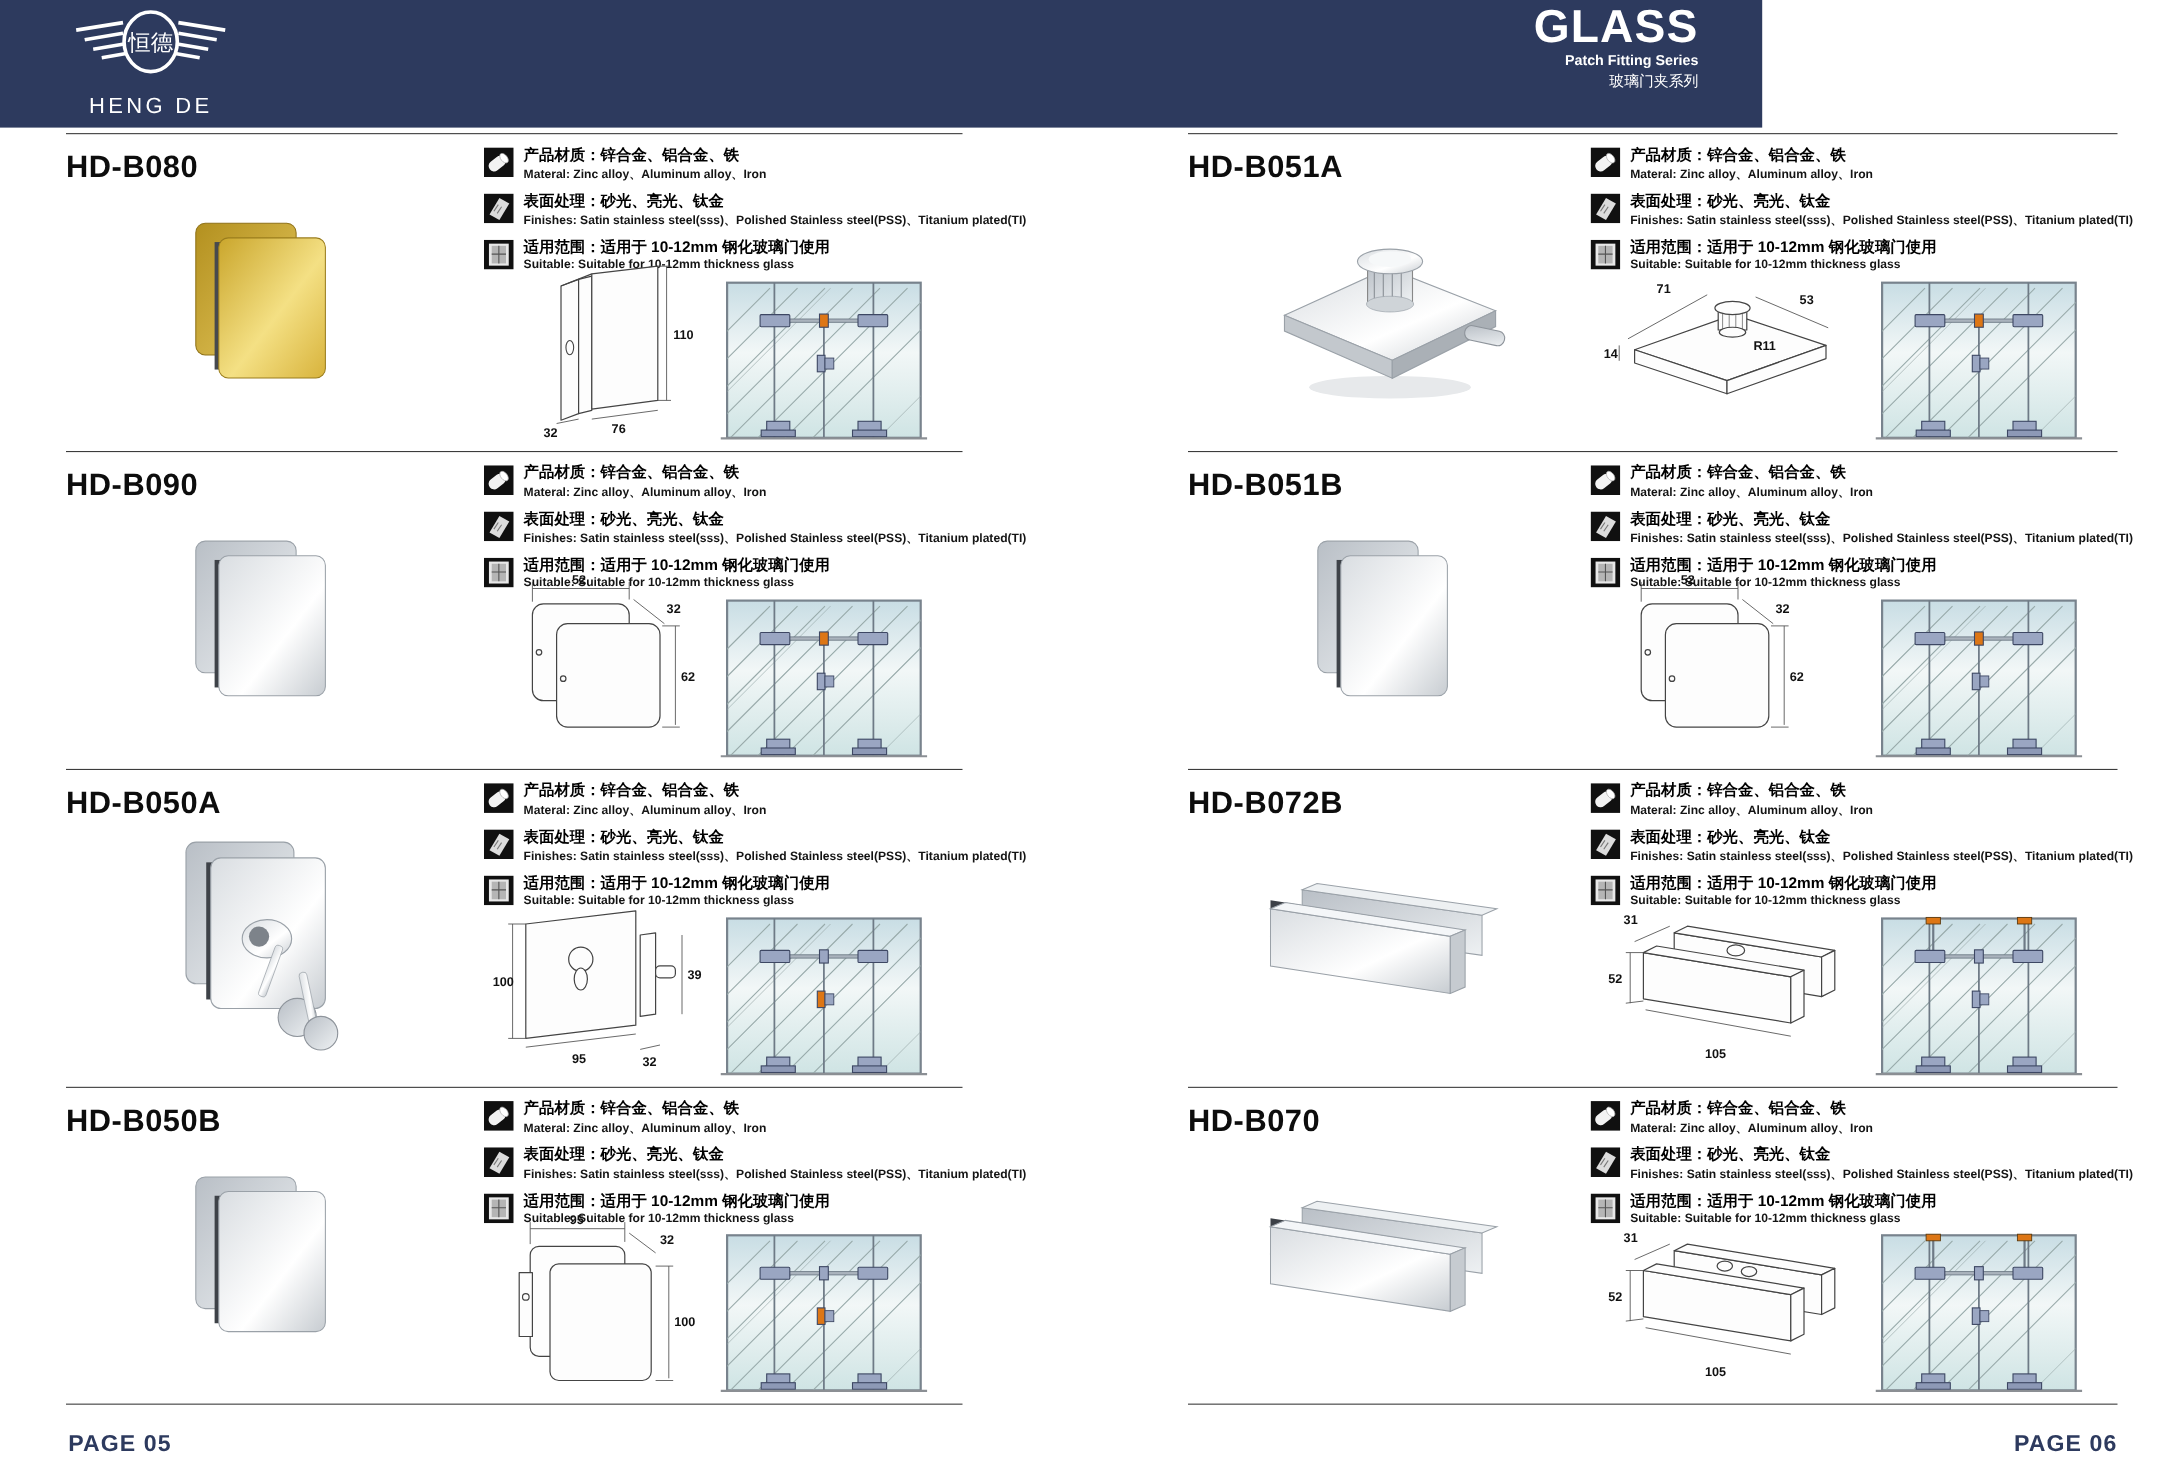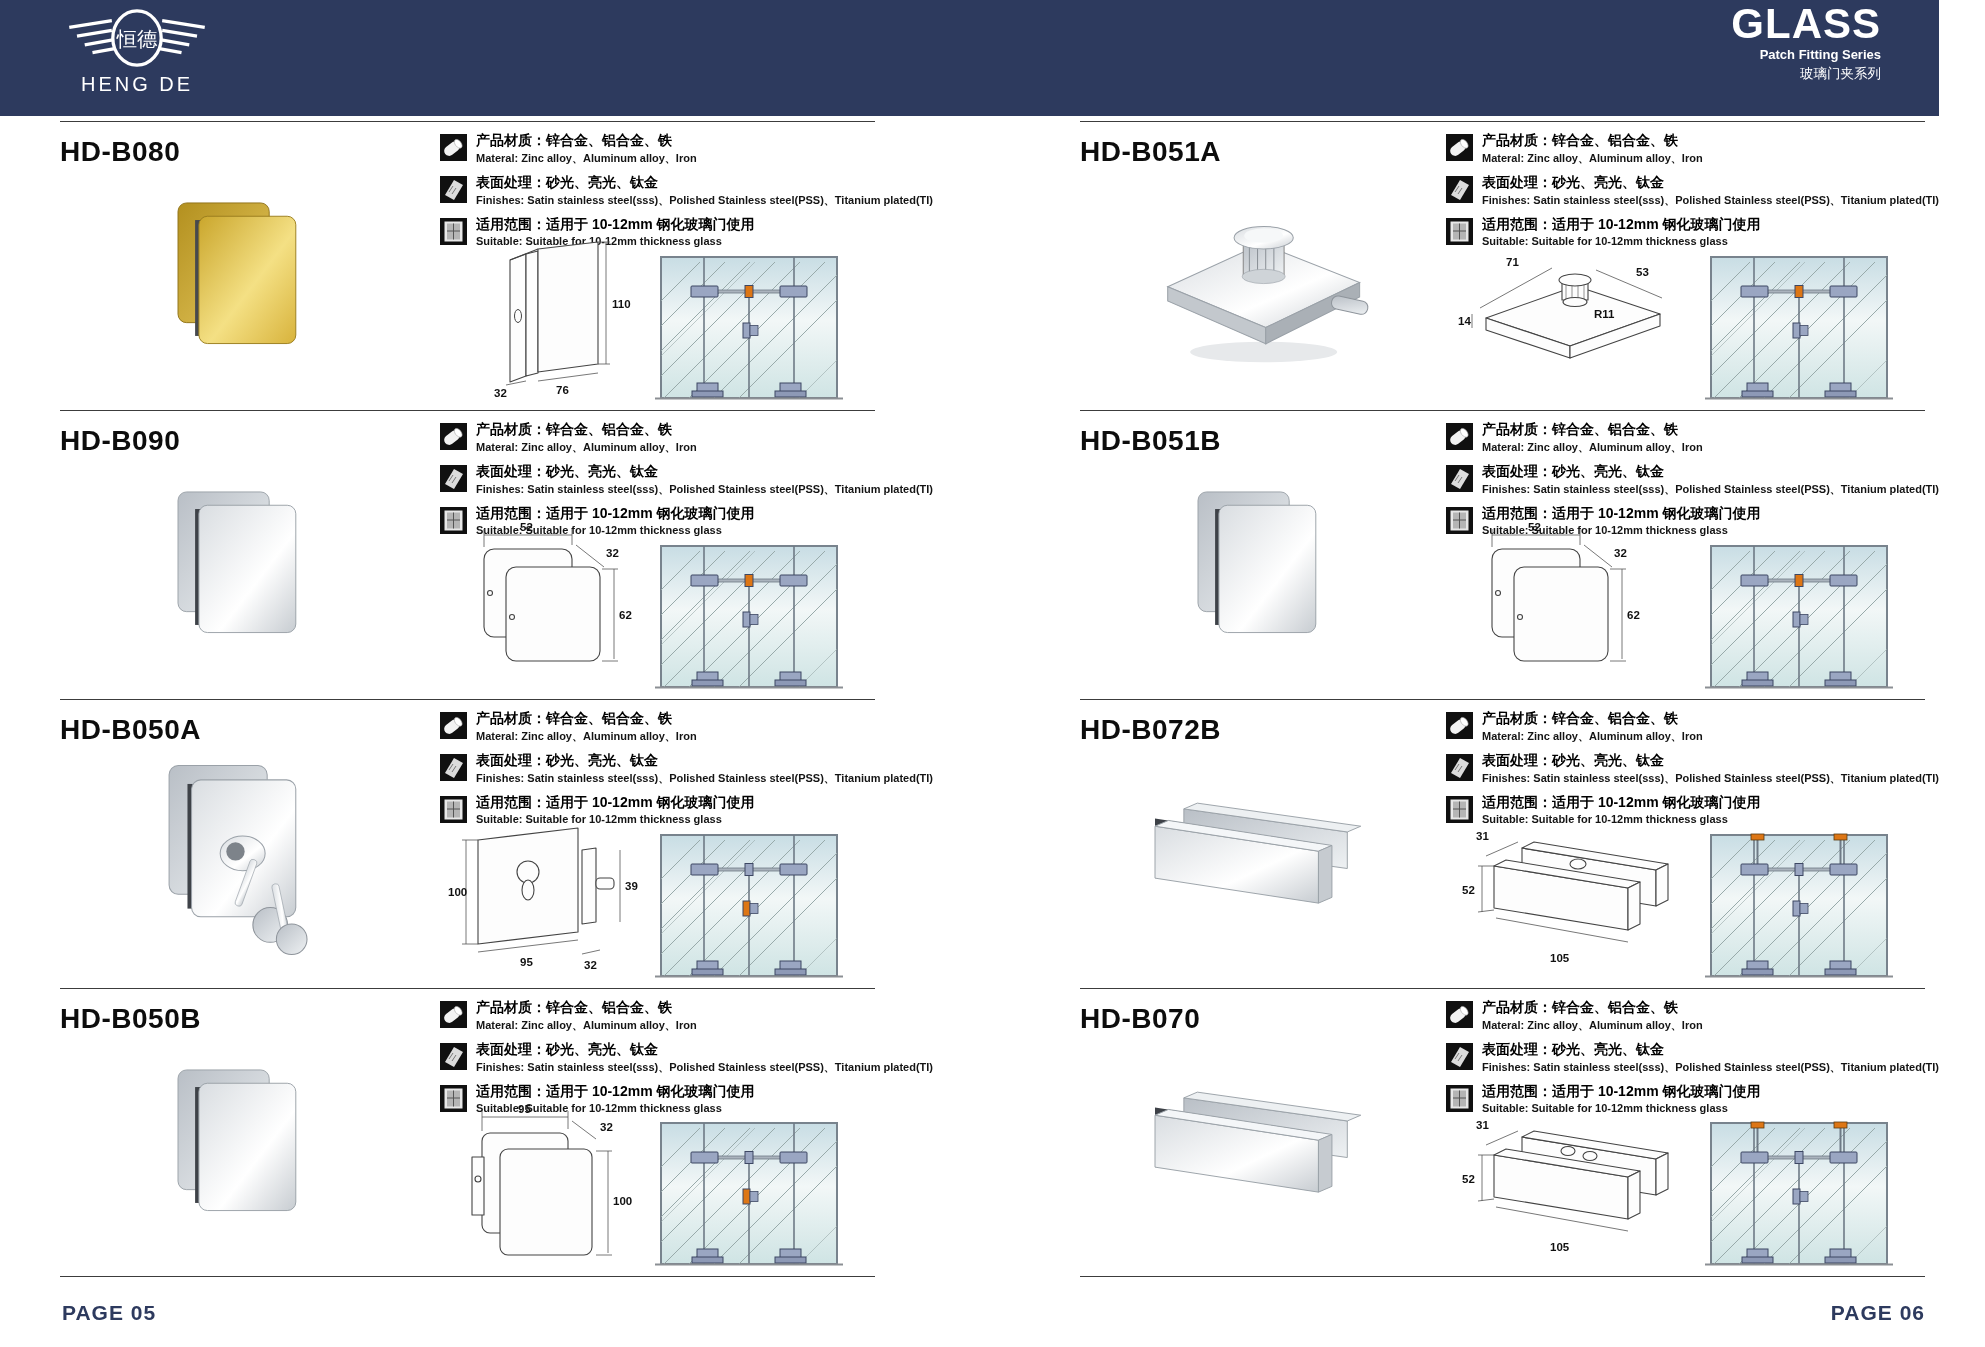--- a/index.html
+++ b/index.html
@@ -1,23 +1,23 @@
 <!DOCTYPE html>
 <html><head>
 <meta charset="utf-8">
 <style>
 *{margin:0;padding:0;box-sizing:border-box}
 html,body{background:#fff}
 body{width:1985px;height:1347px;position:relative;overflow:hidden;
      font-family:"Liberation Sans","DejaVu Sans",sans-serif;color:#111}
 
 
-.header{position:absolute;top:0;left:0;width:1939px;height:116px;background:#2d3a5e;color:#fff}
+.header{position:absolute;top:0;left:0;width:1602px;height:116px;background:#2d3a5e;color:#fff}
 .logo{position:absolute;left:52px;top:8px;width:170px;text-align:center}
-.logo-en{font-size:20px;letter-spacing:3px;margin-top:1px}
+.logo-en{font-size:20px;letter-spacing:3px;margin-top:13px}
 .factory{position:absolute;left:215px;top:46px}
 .factory-cn{font-size:21px;letter-spacing:9px}
 .factory-en{font-size:17px;font-weight:bold;letter-spacing:.5px;margin-top:5px}
 .series{position:absolute;right:58px;top:0;text-align:right}
 .series-main{font-size:42px;font-weight:800;letter-spacing:1px;line-height:1.12}
 .series-sub{font-size:13px;font-weight:bold;line-height:1.25}
 .series-cn{font-size:13.5px;margin-top:2px}
 
 
 .page{position:absolute;top:121px}

